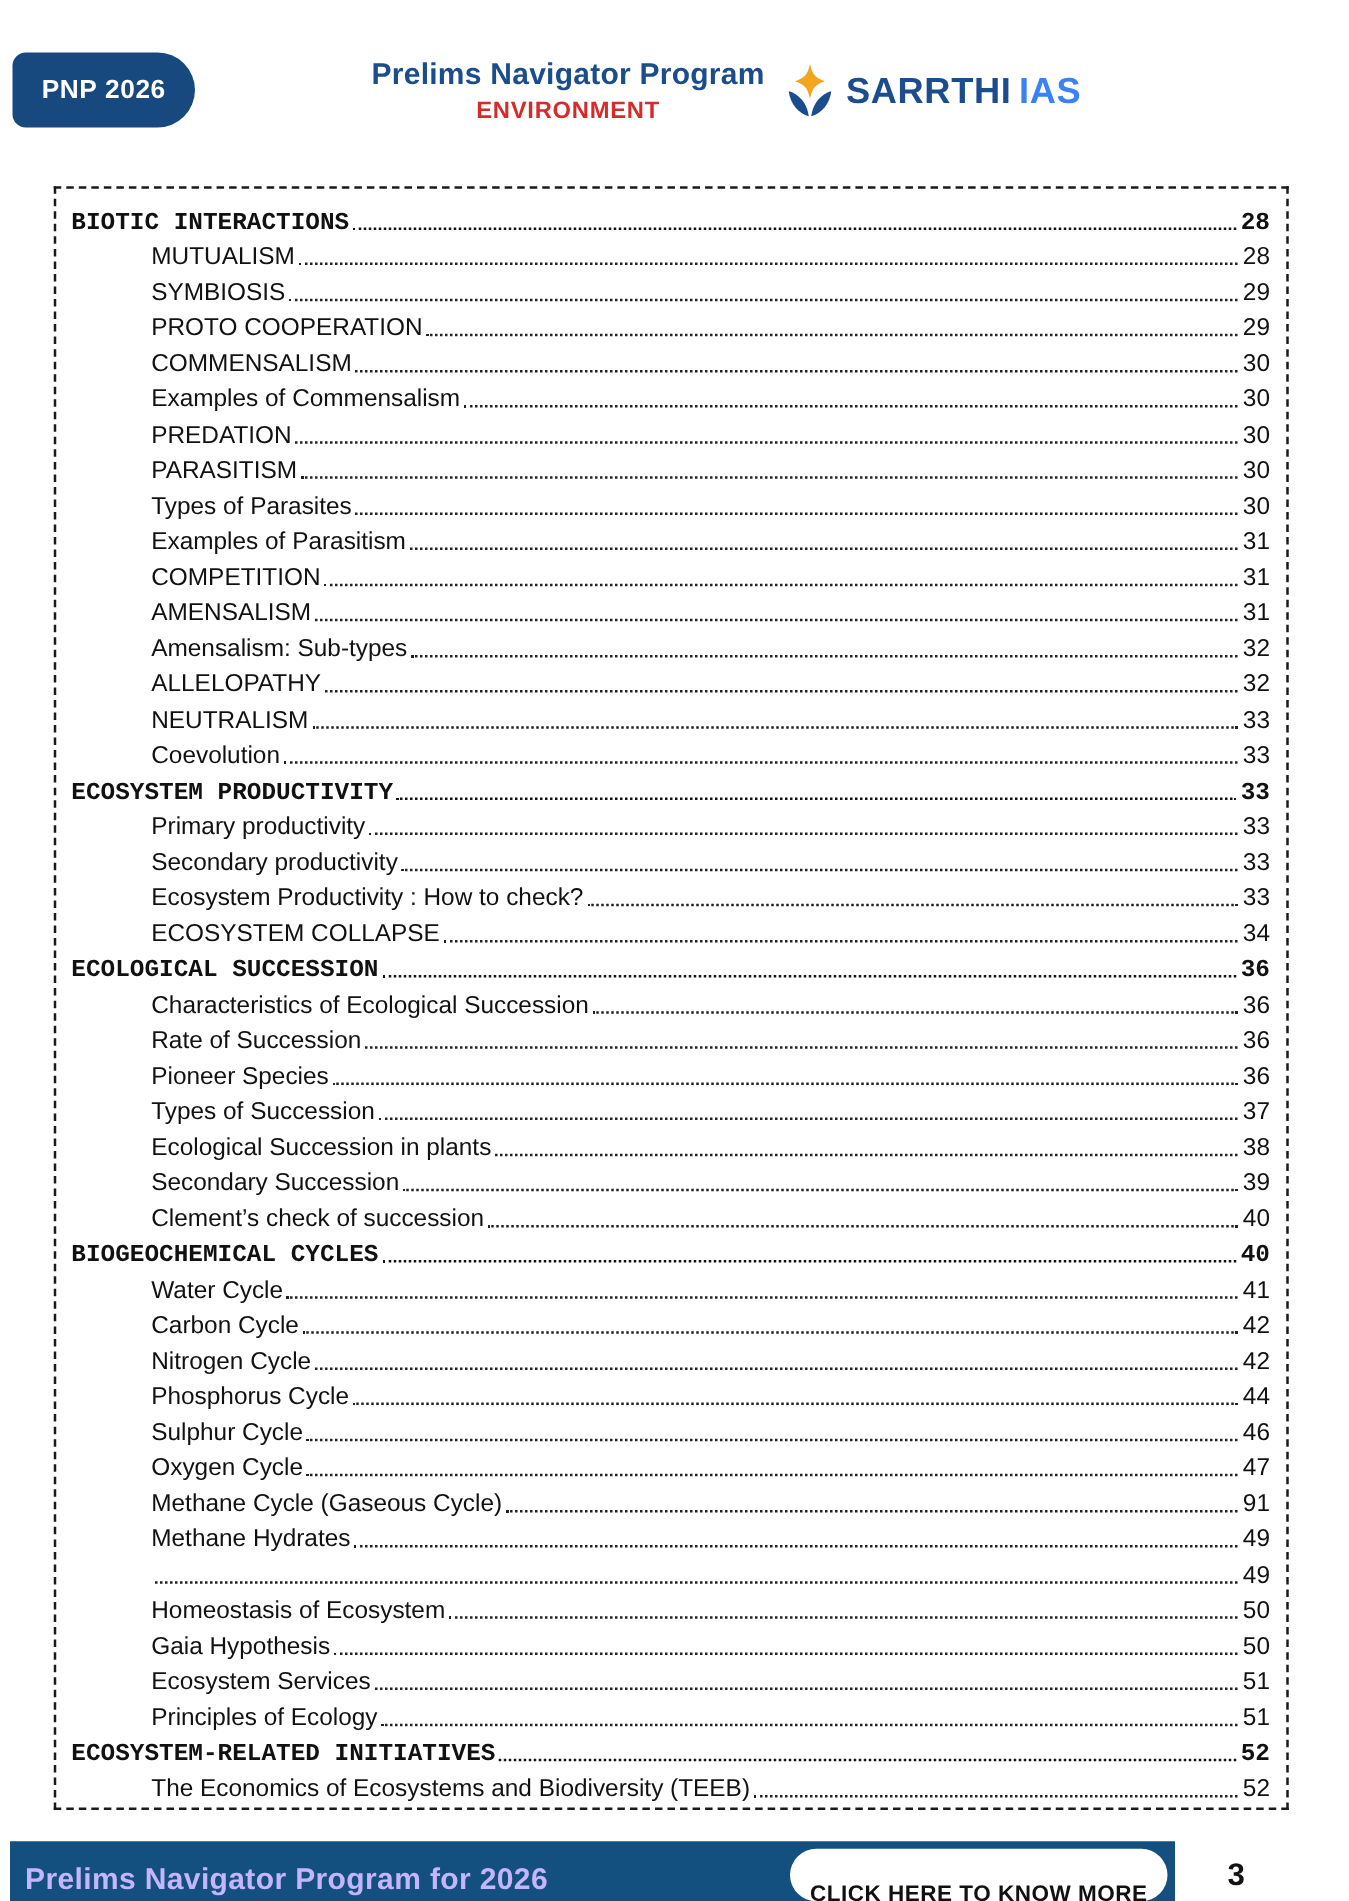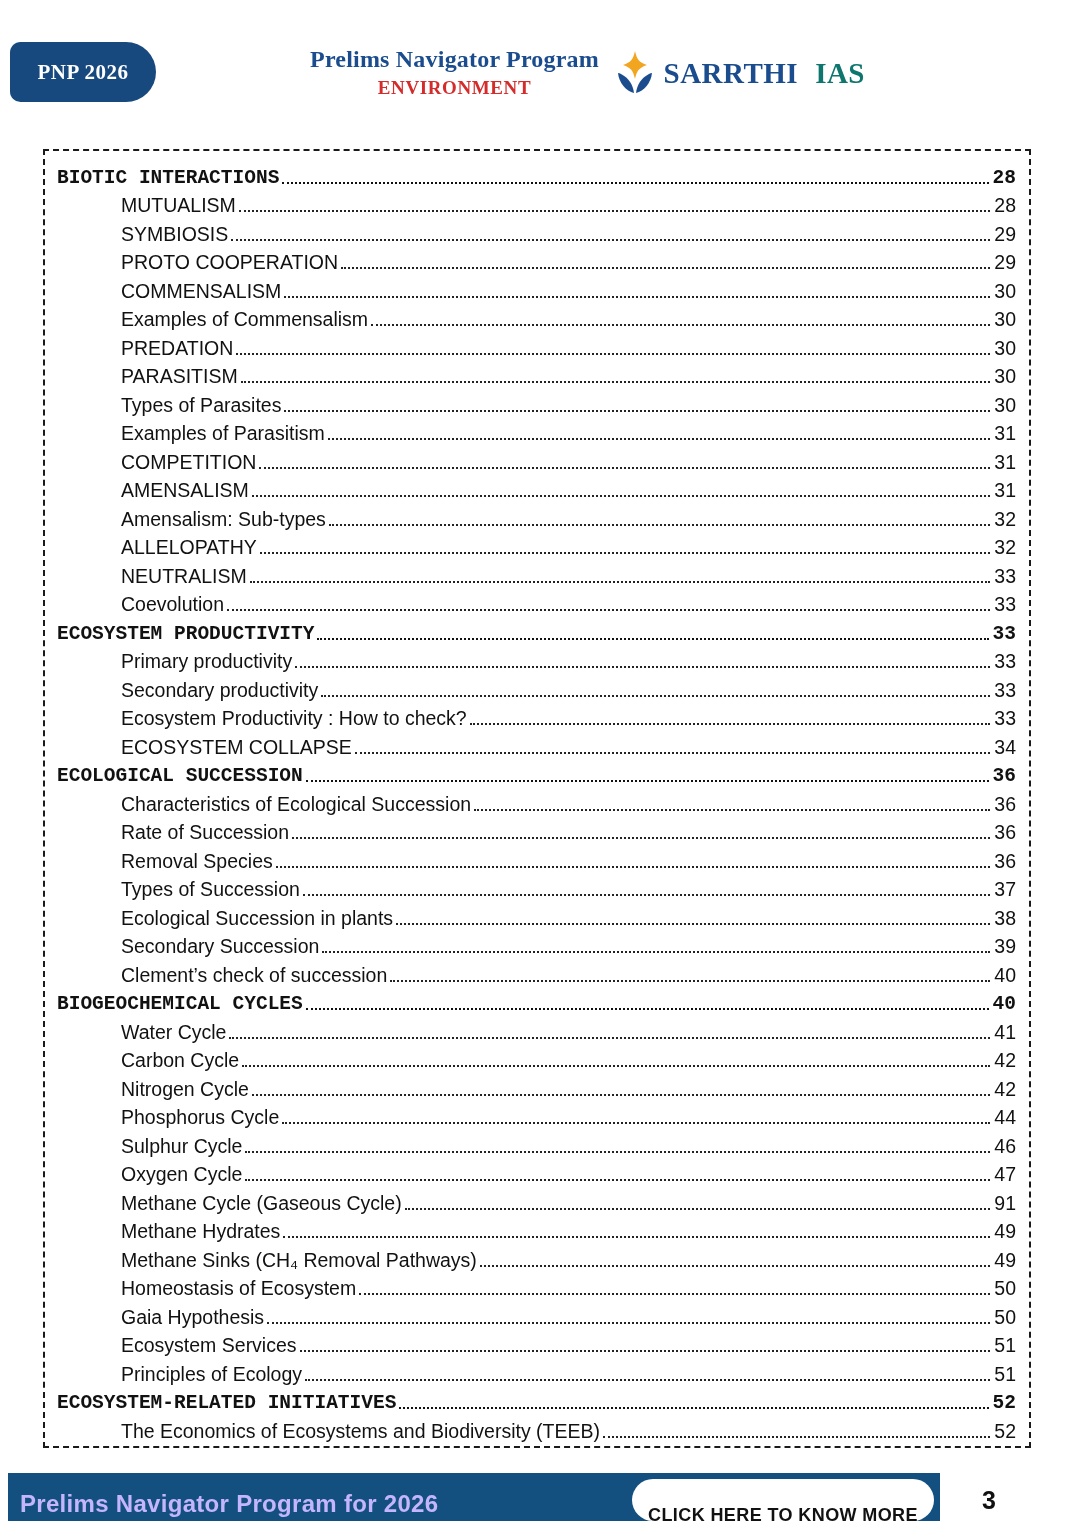--- a/index.html
+++ b/index.html
@@ -7,21 +7,21 @@
     width: 1079px; height: 1521px;
     background: #ffffff;
     font-family: "Liberation Sans", sans-serif;
     overflow: hidden;
     position: relative;
   }
 
   
   .header {
     position: absolute;
-    left: 0; top: 0; width: 909px; height: 120px; font-family: Liberation Serif, serif;
+    left: 0; top: 0; width: 909px; height: 120px;
   }
   .pnp-badge {
     position: absolute;
     left: 10px; top: 42px;
     width: 146px; height: 60px;
     background: #17497E;
     border-radius: 12px 34px 34px 12px;
     display: flex; align-items: center; justify-content: center;
   }
   .pnp-badge span {
@@ -54,21 +54,21 @@
     display: flex; align-items: center; gap: 8px;
   }
   .logo-icon { width: 42px; height: 46px; }
   .logo-text {
     font-size: 29px;
     font-weight: 900;
     letter-spacing: 0.5px;
     white-space: nowrap;
   }
   .logo-text .brand { color: #1B4D8E; }
-  .logo-text .suffix { color: #0f766e; margin-left: 17px; text-align: center; }
+  .logo-text .suffix { color: #3b82f6; margin-left: 6px; text-align: center; }
 
   
   .toc-box {
     position: absolute;
     left: 43px; top: 149px;
     width: 988px; height: 1299px;
     border: 2px dashed #1a1a1a;
     padding: 9px 13px 0 12px;
     background: #ffffff;
   }
@@ -272,21 +272,21 @@
     <span class="label">Characteristics of Ecological Succession</span>
     <span class="dots"></span>
     <span class="page">36</span>
   </div>
       <div class="toc-row sub">
     <span class="label">Rate of Succession</span>
     <span class="dots"></span>
     <span class="page">36</span>
   </div>
       <div class="toc-row sub">
-    <span class="label">Removal Species</span>
+    <span class="label">Pioneer Species</span>
     <span class="dots"></span>
     <span class="page">36</span>
   </div>
       <div class="toc-row sub">
     <span class="label">Types of Succession</span>
     <span class="dots"></span>
     <span class="page">37</span>
   </div>
       <div class="toc-row sub">
     <span class="label">Ecological Succession in plants</span>
@@ -342,21 +342,20 @@
     <span class="label">Methane Cycle (Gaseous Cycle)</span>
     <span class="dots"></span>
     <span class="page">91</span>
   </div>
       <div class="toc-row sub">
     <span class="label">Methane Hydrates</span>
     <span class="dots"></span>
     <span class="page">49</span>
   </div>
       <div class="toc-row sub">
-    <span class="label">Methane Sinks (CH₄ Removal Pathways)</span>
     <span class="dots"></span>
     <span class="page">49</span>
   </div>
       <div class="toc-row sub">
     <span class="label">Homeostasis of Ecosystem</span>
     <span class="dots"></span>
     <span class="page">50</span>
   </div>
       <div class="toc-row sub">
     <span class="label">Gaia Hypothesis</span>

